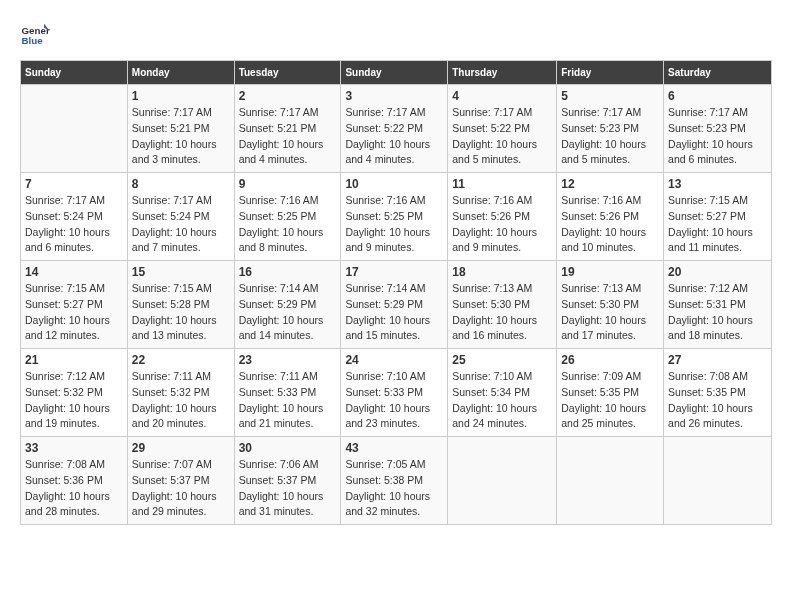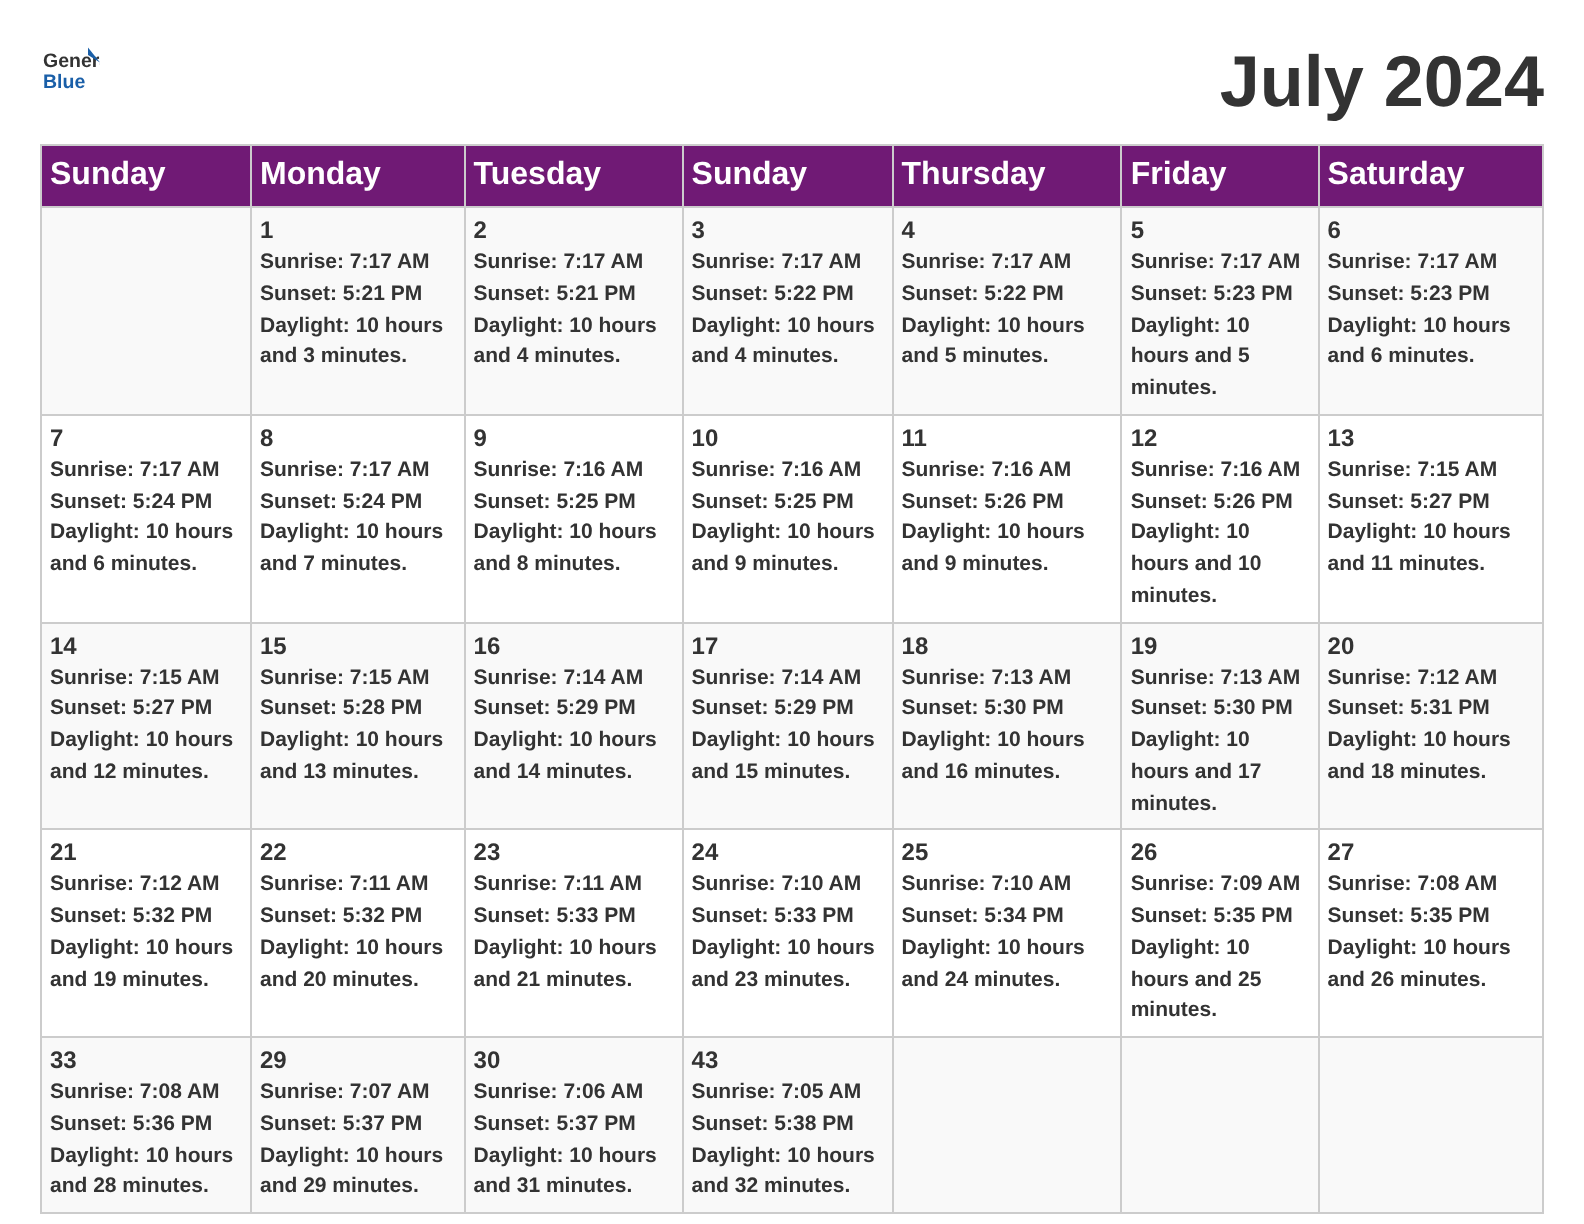--- a/index.html
+++ b/index.html
@@ -36,25 +36,25 @@
     .subtitle {
       font-size: 16px;
       color: #555;
     }
     table {
       width: 100%;
       border-collapse: collapse;
       font-size: 11px;
     }
     thead tr th {
-      background-color: #701a75;
+      background-color: #404040;
       color: #fff;
       padding: 6px 4px;
       text-align: left;
-      font-size: 16px;
+      font-size: 10px;
       font-weight: bold;
       border: 1px solid #ccc;
     }
     tbody tr td {
       border: 1px solid #ccc;
       padding: 4px;
       vertical-align: top;
       font-size: 10.5px;
       color: #333;
       min-height: 80px;
@@ -66,36 +66,34 @@
       background-color: #fff;
     }
     .day-number {
       font-weight: bold;
       font-size: 12px;
       display: block;
       margin-bottom: 2px;
     }
     .day-info {
       line-height: 1.5;
-      font-weight: bold;
     }
   </style>
 </head>
 <body>
 
 <div class="header">
   <div class="logo">
     <svg class="logo-icon" viewBox="0 0 40 40" xmlns="http://www.w3.org/2000/svg">
       <text x="2" y="18" font-size="13" font-weight="bold" fill="#333">General</text>
       <text x="2" y="32" font-size="13" font-weight="bold" fill="#1a5fa8">Blue</text>
       <polygon points="32,5 40,15 32,10" fill="#1a5fa8"></polygon>
     </svg>
   </div>
   <div class="title-block">
-    <div class="main-title">July 2024</div>
   </div>
 </div>
 
 <table>
   <thead>
     <tr>
     <th>Sunday</th>
         <th>Monday</th>
         <th>Tuesday</th>
         <th>Sunday</th>

